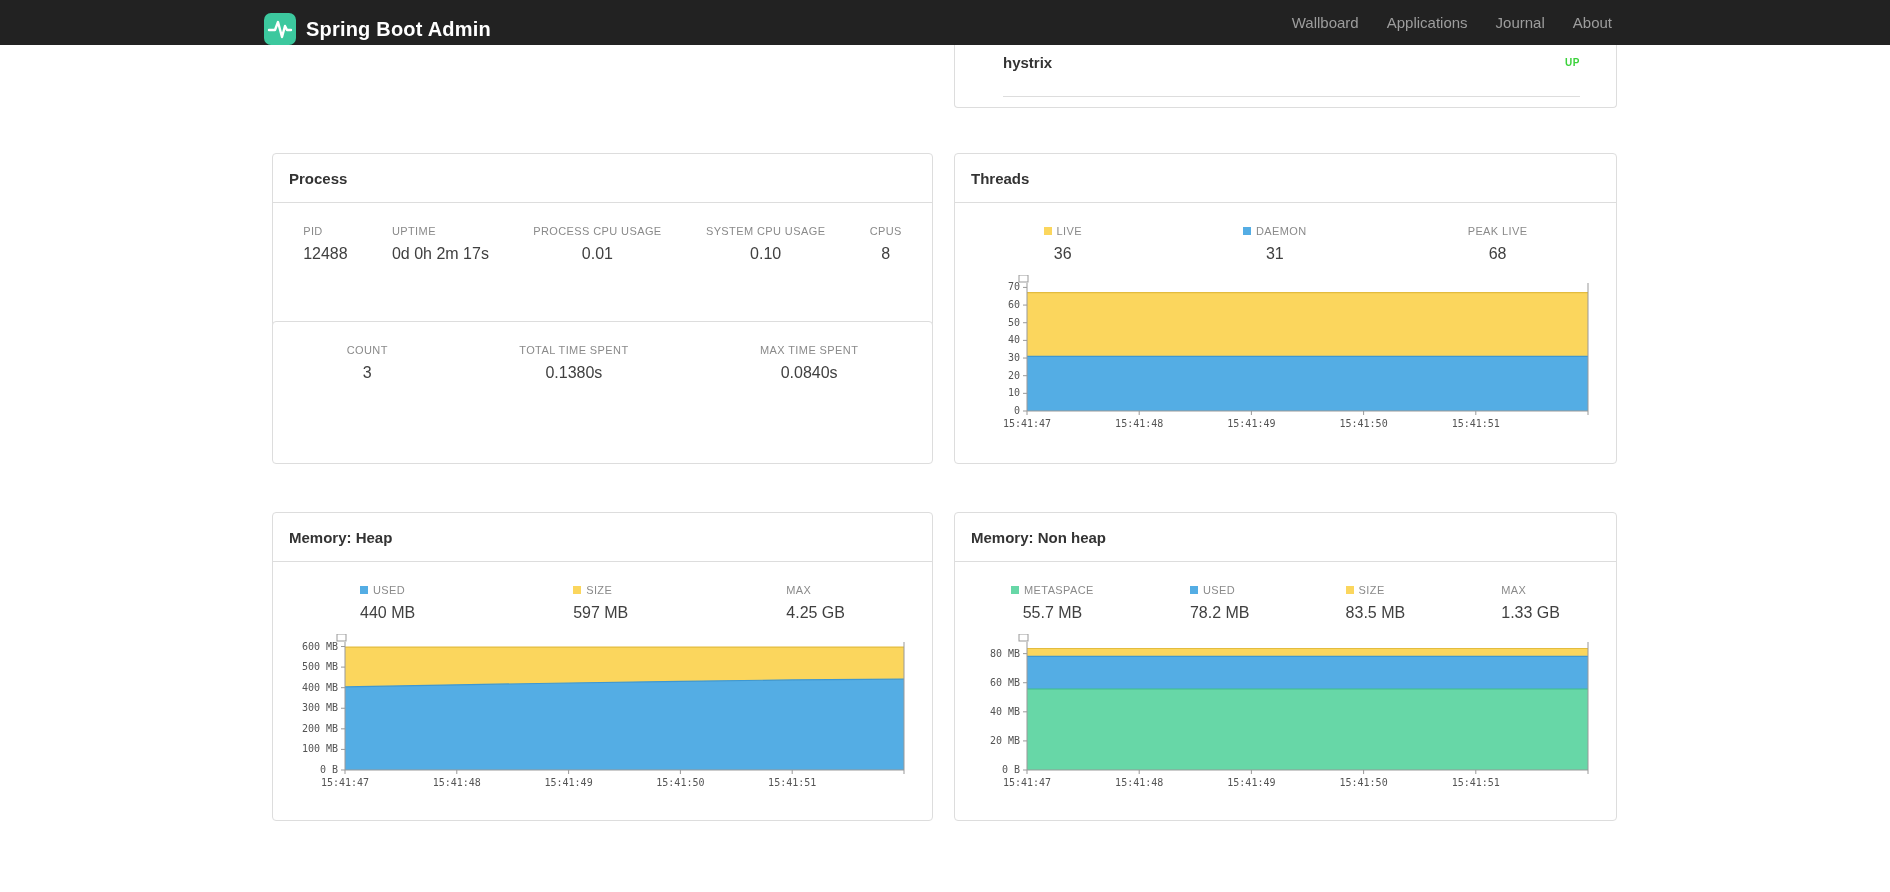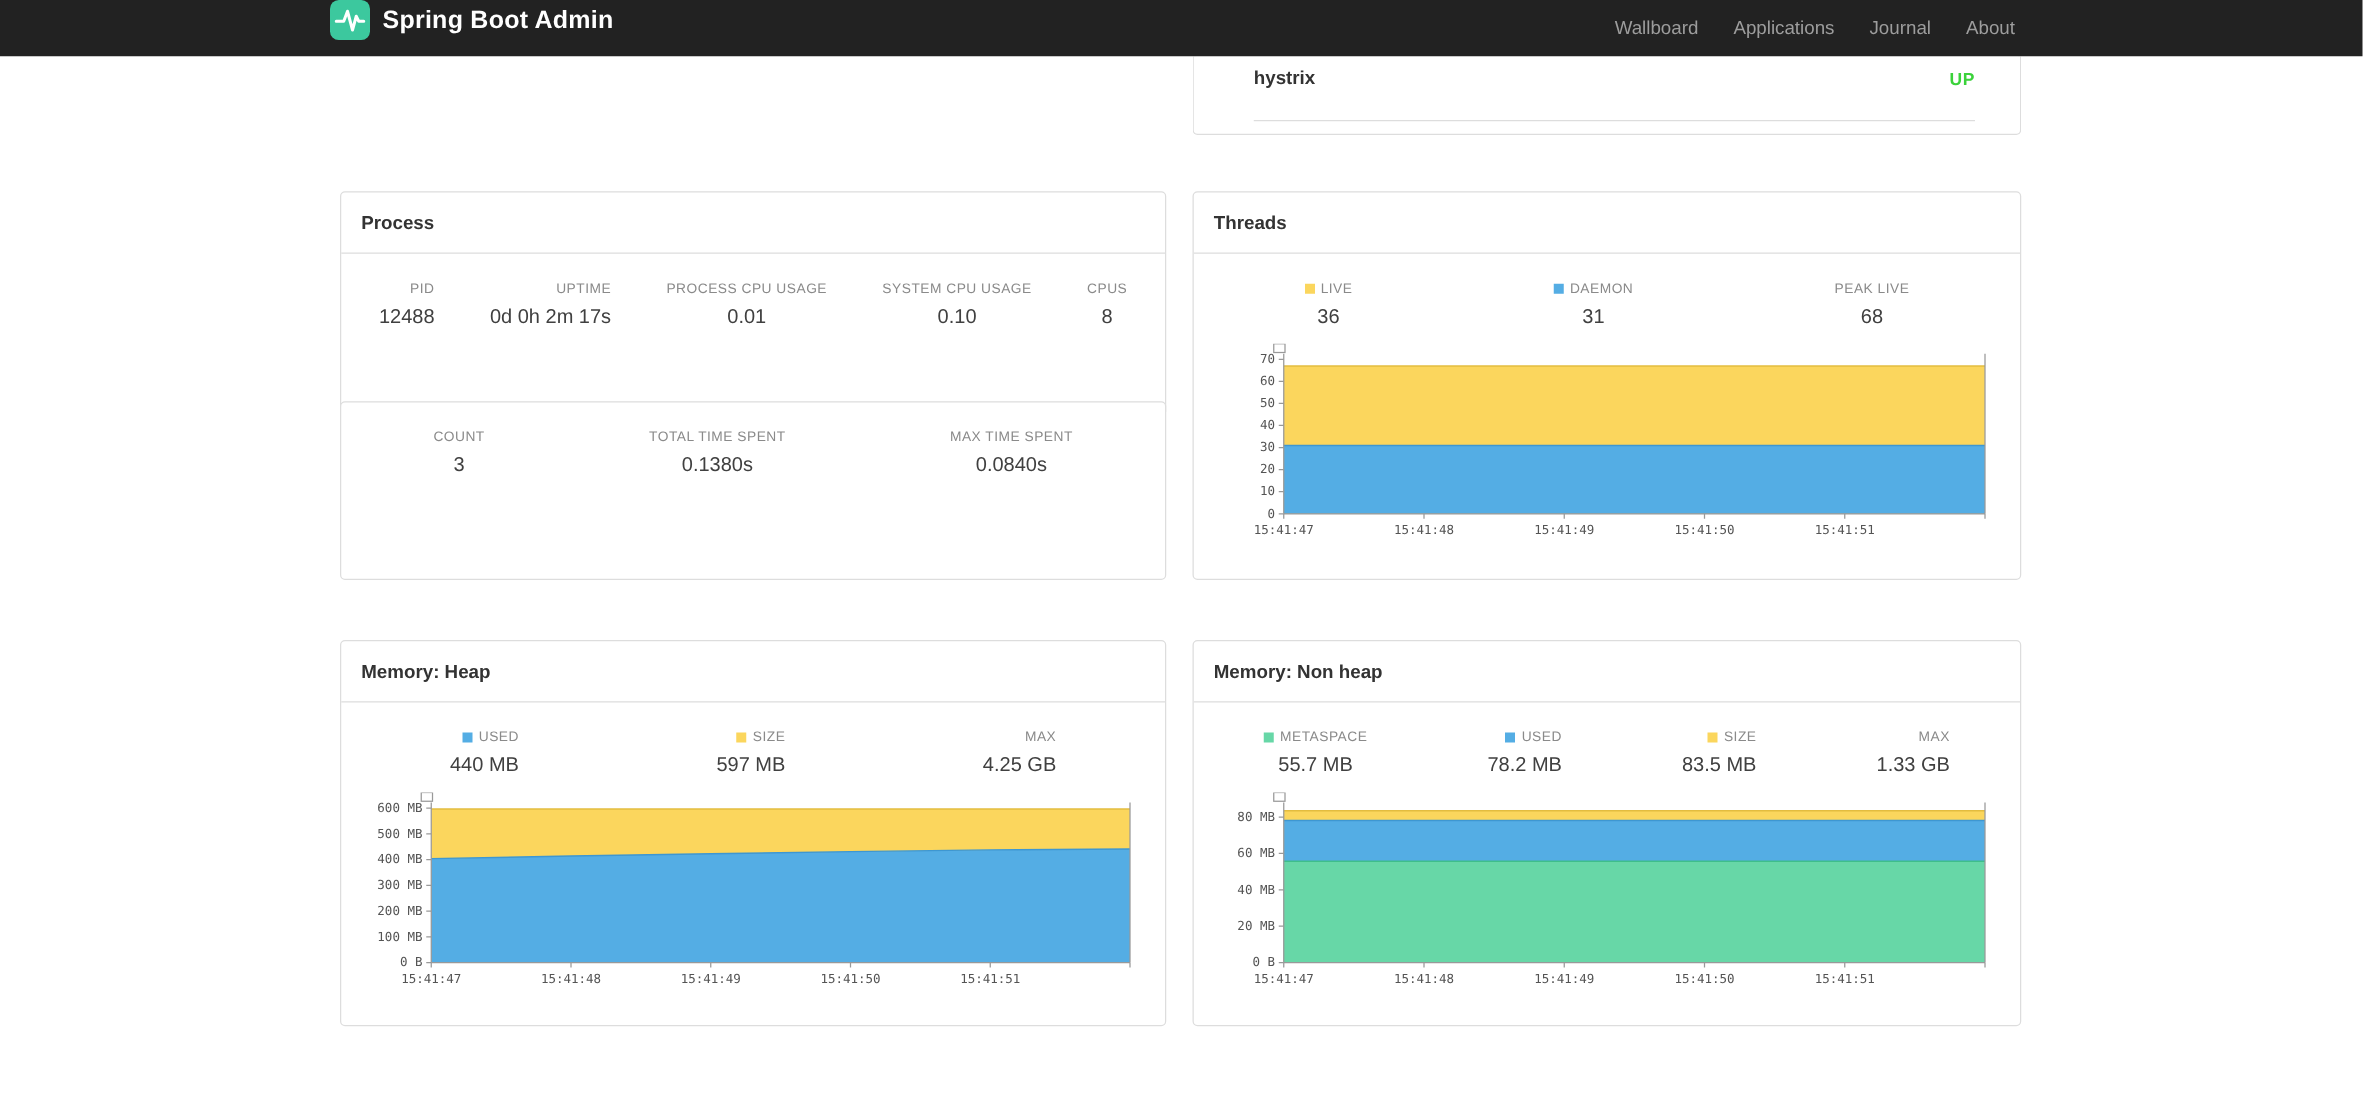--- a/index.html
+++ b/index.html
@@ -3,42 +3,42 @@
 <meta charset="utf-8">
 <style>
   * { box-sizing: border-box; margin: 0; padding: 0; }
   html,body { width: 1890px; height: 892px; }
   body {
     font-family: "Liberation Sans", sans-serif;
     background: #fff; color: #333; overflow: hidden; position: relative;
   }
   
   .navbar { position: absolute; top:0; left:0; width:100%; height:45px; background:#222; z-index:10; }
-  .nav-inner { width:1362px; margin:0 auto; height:100%; display:flex; align-items:flex-start; }
+  .nav-inner { width:1362px; margin:0 auto; height:100%; display:flex; align-items:flex-end; }
   .brand { display:flex; align-items:center; gap:10px; text-decoration:none; }
   .brand-text { color:#fff; font-size:20px; font-weight:bold; letter-spacing:.2px; }
   .nav-links { margin-left:auto; display:flex; }
   .nav-links a { color:#9d9d9d; font-size:15px; padding:0 14px; line-height:45px; text-decoration:none; }
   
   .panel { position:absolute; background:#fff; border:1px solid #ddd; border-radius:4px; }
   .panel-heading { padding:16px 16px 15px; font-size:15px; font-weight:bold; color:#333;
                    border-bottom:1px solid #ddd; line-height:17px; }
   .stats { display:flex; justify-content:space-around; text-align:center; padding:22px 8px 12px; }
   .stat-label { font-size:11px; color:#8a8a8a; letter-spacing:.4px; display:flex;
-                align-items:center; justify-content:flex-end; gap:5px; white-space:nowrap; }
+                align-items:center; justify-content:flex-start; gap:5px; white-space:nowrap; }
   .stat-value { font-size:16px; color:#404040; margin-top:8px; white-space:nowrap; }
   .swatch { width:8px; height:8px; display:inline-block; }
   .chart { height:160px; }
   svg text { font-family:"DejaVu Sans Mono", monospace; font-size:10px; fill:#545454; }
   
   #panel-app { left:954px; top:45px; width:663px; height:63px; border-top:none; border-radius:0 0 4px 4px; }
   #panel-app .app-row { margin:0 36px 0 48px; padding:9px 0 25px; display:flex;
                         justify-content:space-between; align-items:center; border-bottom:1px solid #ddd; }
   #panel-app .app-name { font-size:15px; font-weight:600; color:#333; text-decoration:none; }
-  #panel-app .app-status { font-size:14px; font-weight:bold; letter-spacing:.5px; }
+  #panel-app .app-status { font-size:10px; font-weight:bold; letter-spacing:.5px; }
   
   #panel-process { left:272px; top:153px; width:661px; height:180px; }
   #panel-threads { left:954px; top:153px; width:663px; height:311px; }
   #panel-gc      { left:272px; top:321px; width:661px; height:143px; }
   #panel-heap    { left:272px; top:512px; width:661px; height:309px; }
   #panel-nonheap { left:954px; top:512px; width:663px; height:309px; }
 </style>
 </head>
 <body>
 

